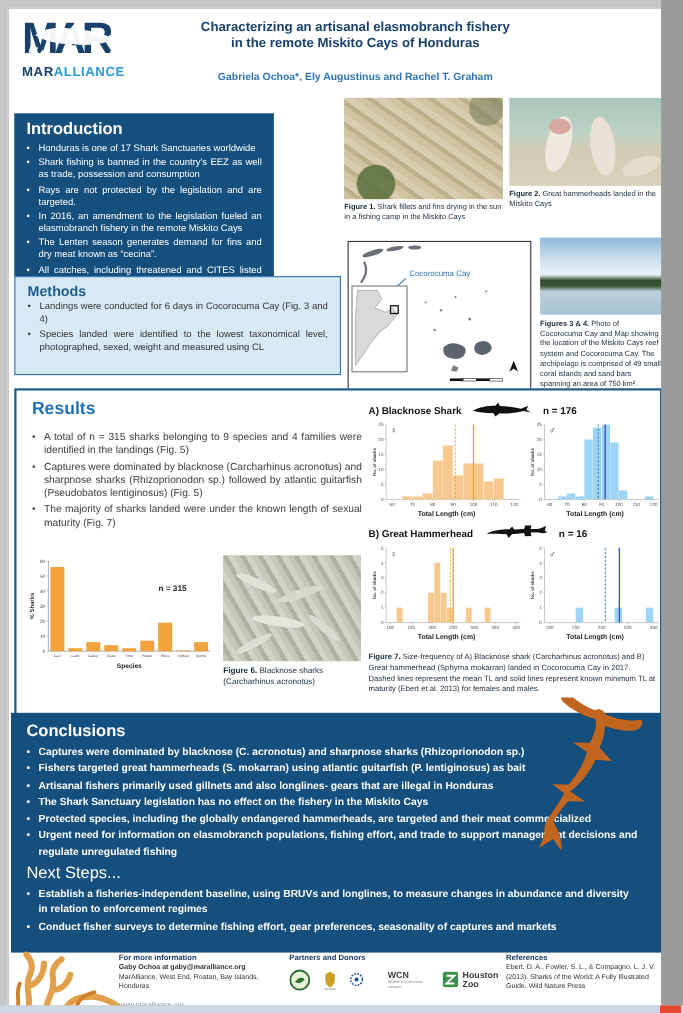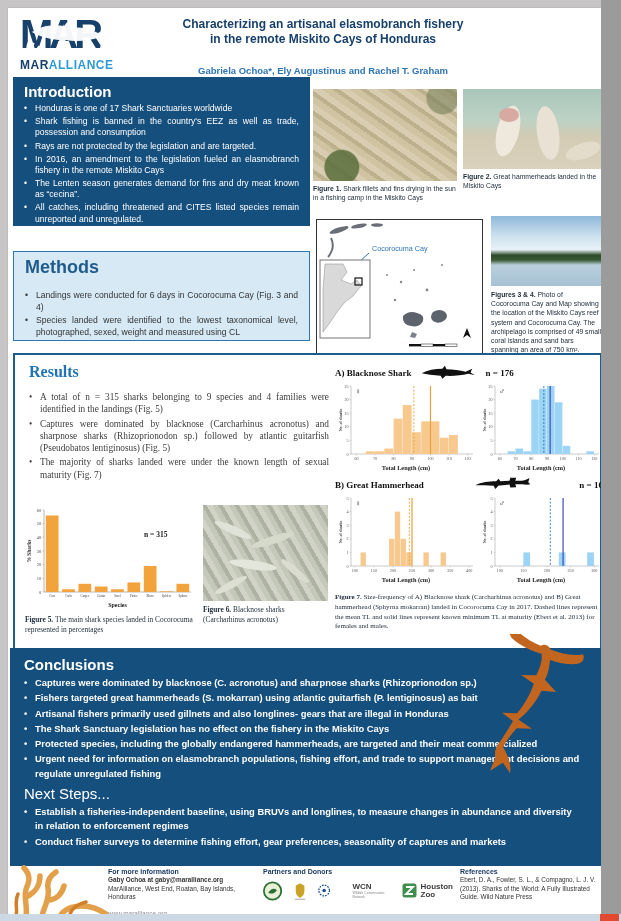--- a/index.html
+++ b/index.html
@@ -13,21 +13,21 @@
   
   .title{color:#17406b;font-weight:bold;font-size:12px;line-height:1.25;text-align:center;}
   .authors{color:#2e74b5;font-weight:bold;font-size:9.5px;text-align:center;}
   .brand{font-weight:bold;font-size:12px;letter-spacing:.5px;}
   .brand .dk{color:#17406b;} .brand .lt{color:#2e9bd6;}
   
   .panel-dark{background:#154f7d;color:#fff;box-sizing:border-box;}
   .panel-light{background:#d7e9f5;border:1.5px solid #2e75b6;box-sizing:border-box;}
   .panel-outline{background:#fff;border:2px solid #1f5c8b;box-sizing:border-box;}
   .h-white{color:#fff;font-weight:bold;font-size:15px;margin:0 0 3px 0;}
-  .h-blue{color:#1f5c8b;font-weight:bold;font-size:18px;margin:0 0 12px 0;}
+  .h-blue{color:#1f5c8b;font-weight:bold;font-size:13px;margin:0 0 1px 0;}
   .h-results{color:#2173b5;font-weight:bold;font-size:16px;margin:0;}
   .blist{margin:0;padding:0;list-style:none;}
   .blist li{position:relative;padding-left:11px;margin-bottom:2px;text-align:justify;}
   .blist li:before{content:"•";position:absolute;left:0;top:0;}
   .intro-b li{font-size:8.6px;line-height:1.3;}
   .meth-b li{font-size:8.6px;line-height:1.35;color:#333;}
   .res-b li{font-size:9.3px;line-height:1.32;color:#3d3d3d;}
   .conc-b li{font-size:9.4px;line-height:1.52;font-weight:600;margin-bottom:1px;text-align:left;}
   
   .cap{font-size:6.8px;line-height:1.35;color:#1c2b39;}
@@ -75,21 +75,21 @@
         <circle cx="84" cy="36" r="4" fill="#ffffff" opacity="0.9"></circle>
       </svg>
       <div class="brand"><span class="dk">MAR</span><span class="lt">ALLIANCE</span></div>
     </div>
     <div class="abs title" style="left:115px;top:9px;width:400px;">
       <div>Characterizing an artisanal elasmobranch fishery</div>
       <div>in the remote Miskito Cays of Honduras</div>
     </div>
     <div class="abs authors" style="left:115px;top:57px;width:400px;">Gabriela Ochoa*, Ely Augustinus and Rachel T. Graham</div>
 
-    <div class="abs panel-dark" style="left:5px;top:69px;width:297px;height:149px;padding:6px 11px;">
+    <div class="abs panel-dark" style="left:5px;top:95px;width:236px;height:149px;padding:6px 11px;">
       <div class="h-white">Introduction</div>
       <ul class="blist intro-b">
         <li>Honduras is one of 17 Shark Sanctuaries worldwide</li>
         <li>Shark fishing is banned in the country's EEZ as well as trade, possession and consumption</li>
         <li>Rays are not protected by the legislation and are targeted.</li>
         <li>In 2016, an amendment to the legislation fueled an elasmobranch fishery in the remote Miskito Cays</li>
         <li>The Lenten season generates demand for fins and dry meat known as “cecina”.</li>
         <li>All catches, including threatened and CITES listed species remain unreported and unregulated.</li>
       </ul>
     </div>
@@ -142,21 +142,21 @@
           <rect x="92" y="124" width="12" height="2.4" fill="#111"></rect>
             <rect x="104" y="124" width="12" height="2.4" fill="#fff" stroke="#111" stroke-width="0.5"></rect>
           <rect x="116" y="124" width="12" height="2.4" fill="#111"></rect>
             <rect x="128" y="124" width="12" height="2.4" fill="#fff" stroke="#111" stroke-width="0.5"></rect>
         </g>
       </svg>
     </div>
     <div class="abs photo ph34" style="left:483px;top:208px;width:111px;height:70px;"></div>
     <div class="abs cap" style="left:483px;top:282px;width:112px;"><b>Figures 3 &amp; 4.</b><span> Photo of Cocorocuma Cay and Map showing the location of the Miskito Cays reef system and Cocorocuma Cay. The archipelago is comprised of 49 small coral islands and sand bars spanning an area of 750 km².</span></div>
 
-    <div class="abs panel-outline" style="left:5px;top:345px;width:589px;height:349px;font-family:Liberation Serif, serif;">
+    <div class="abs panel-outline" style="left:5px;top:345px;width:589px;height:349px;">
       <div class="abs h-results" style="left:14px;top:8px;">Results</div>
       <ul class="blist res-b abs" style="left:14px;top:36px;width:300px;">
         <li>A total of n = 315 sharks belonging to 9 species and 4 families were identified in the landings (Fig. 5)</li>
         <li>Captures were dominated by blacknose (Carcharhinus acronotus) and sharpnose sharks (Rhizoprionodon sp.) followed by atlantic guitarfish (Pseudobatos lentiginosus) (Fig. 5)</li>
         <li>The majority of sharks landed were under the known length of sexual maturity (Fig. 7)</li>
       </ul>
 
       <div class="abs chart-head" style="left:320px;top:10px;width:268px;">
         <span class="lab">A) Blacknose Shark</span>
         <svg width="58" height="15" viewBox="0 0 70 18">
@@ -247,21 +247,21 @@
           <rect x="81.75757575757575" y="62.84" width="7.528787878787879" height="8.159999999999997" fill="#9bd4f5"></rect>
           <rect x="105.39393939393939" y="68.28" width="7.528787878787879" height="2.719999999999999" fill="#9bd4f5"></rect>
           <line x1="62.84848484848485" x2="62.84848484848485" y1="3" y2="71" stroke="#2e75b6" stroke-width="0.9" stroke-dasharray="2,1.6"></line>
           <line x1="69.15151515151516" x2="69.15151515151516" y1="3" y2="71" stroke="#3b4cc0" stroke-width="1.2"></line>
           <text x="18" y="11" font-size="8" font-weight="bold" fill="#222">♂</text>
           <text transform="rotate(-90)" x="-37" y="4.6" font-size="4" font-weight="bold" fill="#444" text-anchor="middle">No. of sharks</text>
         </svg>
       <div class="abs xlab" style="left:322px;top:109px;width:138px;">Total Length (cm)</div>
       <div class="abs xlab" style="left:466px;top:109px;width:120px;">Total Length (cm)</div>
 
-      <div class="abs chart-head" style="left:320px;top:122px;width:268px;justify-content:space-between;">
+      <div class="abs chart-head" style="left:320px;top:122px;width:268px;">
         <span class="lab">B) Great Hammerhead</span>
         <svg width="62" height="15" viewBox="0 0 70 18">
           <path d="M3 10 C10 6 19 5 28 5 L31 2 L33 5.2 L44 4.6 L45 1 L52 1 L51 4.6 L59 4.6 C63 3.6 66 2.4 68 1.2 L66.5 6.4 L69 8.6 L65 9.4 L59 8.6 L51 8.6 L52 12.4 L45 12.6 L44 9 C37 9.8 33 10.2 31 10.2 L27 14.4 L25 10.4 C17 10.4 9 10.4 3 10 Z" fill="#111"></path>
         </svg>
         <span class="n">n = 16</span>
       </div>
       <svg class="abs" style="left:322px;top:140px;" width="138" height="80" viewBox="0 0 138 80">
           <line x1="14" y1="3" x2="14" y2="71" stroke="#aaa" stroke-width="0.6"></line>
           <line x1="14" y1="71" x2="136" y2="71" stroke="#aaa" stroke-width="0.6"></line>
           <line x1="12.6" x2="14" y1="71" y2="71" stroke="#aaa" stroke-width="0.5"></line>
@@ -372,21 +372,20 @@
           <rect x="118.79666666666667" y="61.03333333333333" width="12.74" height="25.96666666666667" fill="#f2a33c"></rect>
           <text x="125.16666666666667" y="92" font-size="3.1" text-anchor="middle" fill="#444">Rhizo</text>
           <rect x="135.12999999999997" y="86.31666666666666" width="12.74" height="0.6833333333333371" fill="#f2a33c"></rect>
           <text x="141.49999999999997" y="92" font-size="3.1" text-anchor="middle" fill="#444">Sphlew</text>
           <rect x="151.4633333333333" y="78.8" width="12.74" height="8.200000000000003" fill="#f2a33c"></rect>
           <text x="157.83333333333331" y="92" font-size="3.1" text-anchor="middle" fill="#444">Sphmo</text>
           <text x="92.5" y="102" font-size="6" font-weight="bold" fill="#222" text-anchor="middle">Species</text>
           <text transform="rotate(-90)" x="-46" y="6" font-size="5.4" font-weight="bold" fill="#333" text-anchor="middle">% Sharks</text>
           <text x="118.99999999999999" y="32.4" font-size="7.5" font-weight="bold" fill="#222">n = 315</text>
         </svg>
-      <div class="abs cap7" style="left:10px;top:260px;width:168px;font-size:7.4px;"><b>Figure 5.</b><span> The main shark species landed in Cocorocuma  represented in percentages</span></div>
 
       <div class="abs photo ph6" style="left:188px;top:150px;width:125px;height:96px;">
         <svg width="125" height="96" viewBox="0 0 125 96">
           <ellipse cx="30" cy="25" rx="20" ry="4" fill="#dfe2d6" transform="rotate(24 30 25)"></ellipse>
           <ellipse cx="70" cy="35" rx="22" ry="4" fill="#d6dacb" transform="rotate(-18 70 35)"></ellipse>
           <ellipse cx="50" cy="60" rx="24" ry="4.5" fill="#e3e6da" transform="rotate(8 50 60)"></ellipse>
           <ellipse cx="92" cy="66" rx="18" ry="3.6" fill="#d9dccf" transform="rotate(40 92 66)"></ellipse>
           <ellipse cx="28" cy="80" rx="18" ry="3.6" fill="#dcdfd2" transform="rotate(-28 28 80)"></ellipse>
         </svg>
       </div>

